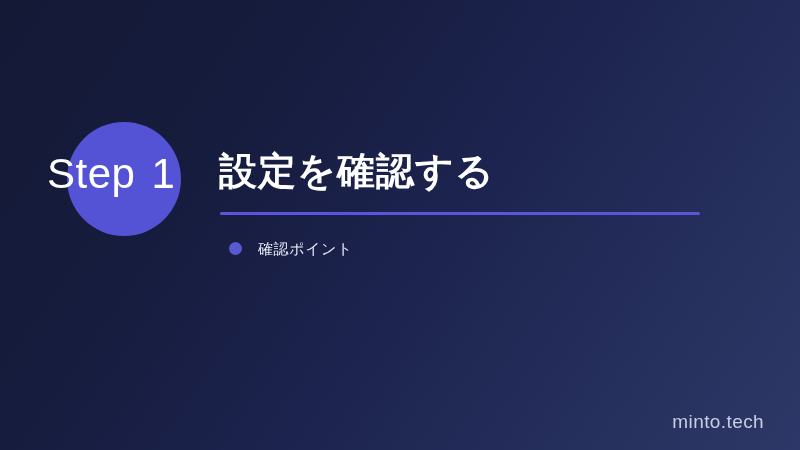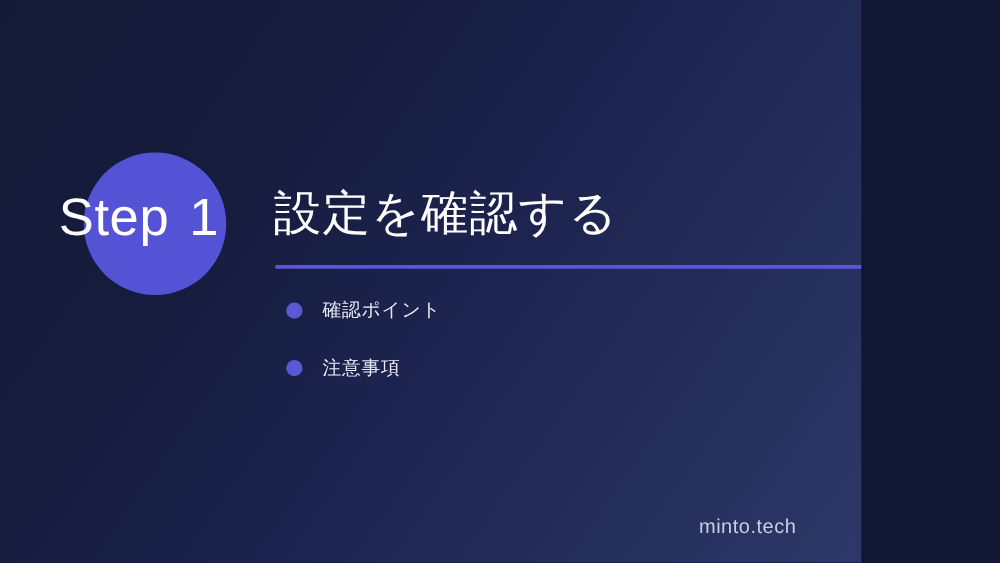--- a/index.html
+++ b/index.html
@@ -10,30 +10,29 @@
     width: 800px;
     height: 450px;
     overflow: hidden;
     font-family: "Liberation Sans", "DejaVu Sans", sans-serif;
     background: #111634;
   }
 
   
   .slide {
     position: relative;
-    width: 666px;
+    width: 800px;
     height: 450px;
     background: linear-gradient(125deg,
                 #141936 0%,
                 #161c3d 28%,
                 #1d2450 56%,
                 #26305c 80%,
                 #2d3868 100%);
     overflow: hidden;
-    padding-left: 23px;
   }
 
   
   .step-circle {
     position: absolute;
     left: 67px;
     top: 122px;
     width: 114px;
     height: 114px;
     border-radius: 50%;
@@ -54,21 +53,21 @@
   }
   .step-label .step-word { margin-right: 16px; }
 
   
   .title {
     position: absolute;
     left: 219px;
     top: 148px;
     font-size: 38px;
     line-height: 46px;
-    font-weight: 400;
+    font-weight: 700;
     color: #ffffff;
     letter-spacing: 1px;
     white-space: nowrap;
   }
 
   
   .divider {
     position: absolute;
     left: 220px;
     top: 212px;
@@ -106,23 +105,23 @@
     font-size: 15px;
     line-height: 15px;
     color: #e8eaf6;
     letter-spacing: 0.6px;
     white-space: nowrap;
   }
 
   
   .brand {
     position: absolute;
-    right: 52px;
+    right: 36px;
     bottom: 19px;
-    font-size: 16px;
+    font-size: 19px;
     line-height: 18px;
     color: #c9cde6;
     letter-spacing: 0.4px;
   }
 </style>
 </head>
 <body>
 
 <div class="slide">
 
@@ -134,21 +133,17 @@
 
   <div class="title">設定を確認する</div>
 
   <div class="divider"></div>
 
   <ul class="bullets">
     <li class="bullet-item">
       <span class="bullet-dot"></span>
       <span class="bullet-text">確認ポイント</span>
     </li>
-    <li class="bullet-item">
-      <span class="bullet-dot"></span>
-      <span class="bullet-text">注意事項</span>
-    </li>
   </ul>
 
   <div class="brand">minto.tech</div>
 
 </div>
 
 </body></html>

